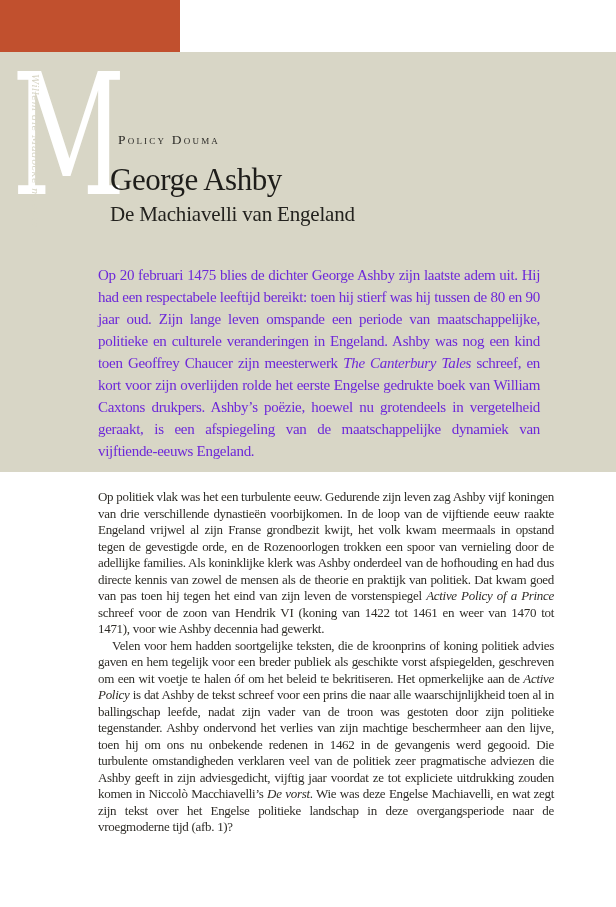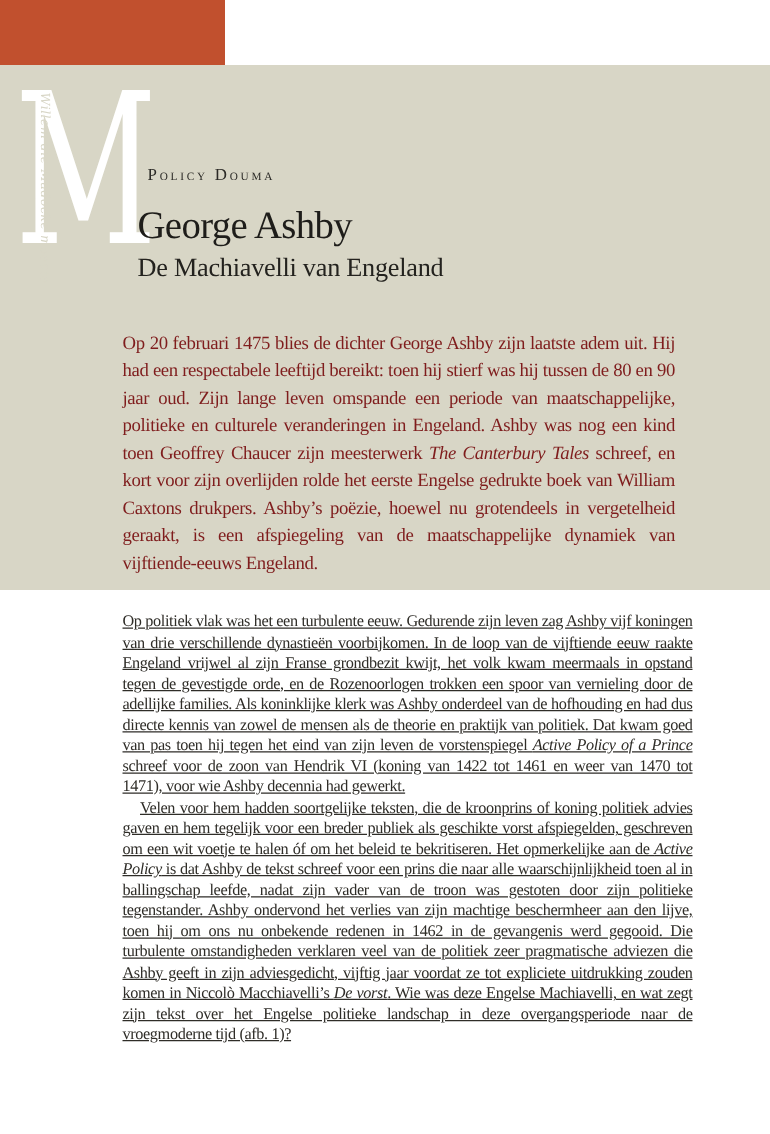--- a/index.html
+++ b/index.html
@@ -73,36 +73,35 @@
     color:#23221e;
   }
   .intro{
     position:absolute;left:98px;top:212px;
     width:442px;
     margin:0;
     font-size:15px;
     line-height:22px;
     letter-spacing:-0.3px;
     text-align:justify;
-    color:#7f1d1d;
+    color:#6d28d9;
   }
 
   
   .article-body{
     position:absolute;left:98px;top:489px;
     width:456px;
     color:#2f2d28;
   }
   .para{
     margin:0;
     font-size:13px;
     line-height:16.5px;
     letter-spacing:-0.3px;
     text-align:justify;
-    text-decoration:underline;
   }
   .para.indent{text-indent:14px;}
   .para i{font-style:italic;}
 </style>
 </head>
 <body>
 
 <div class="page">
 
   <div class="red-block"></div>

